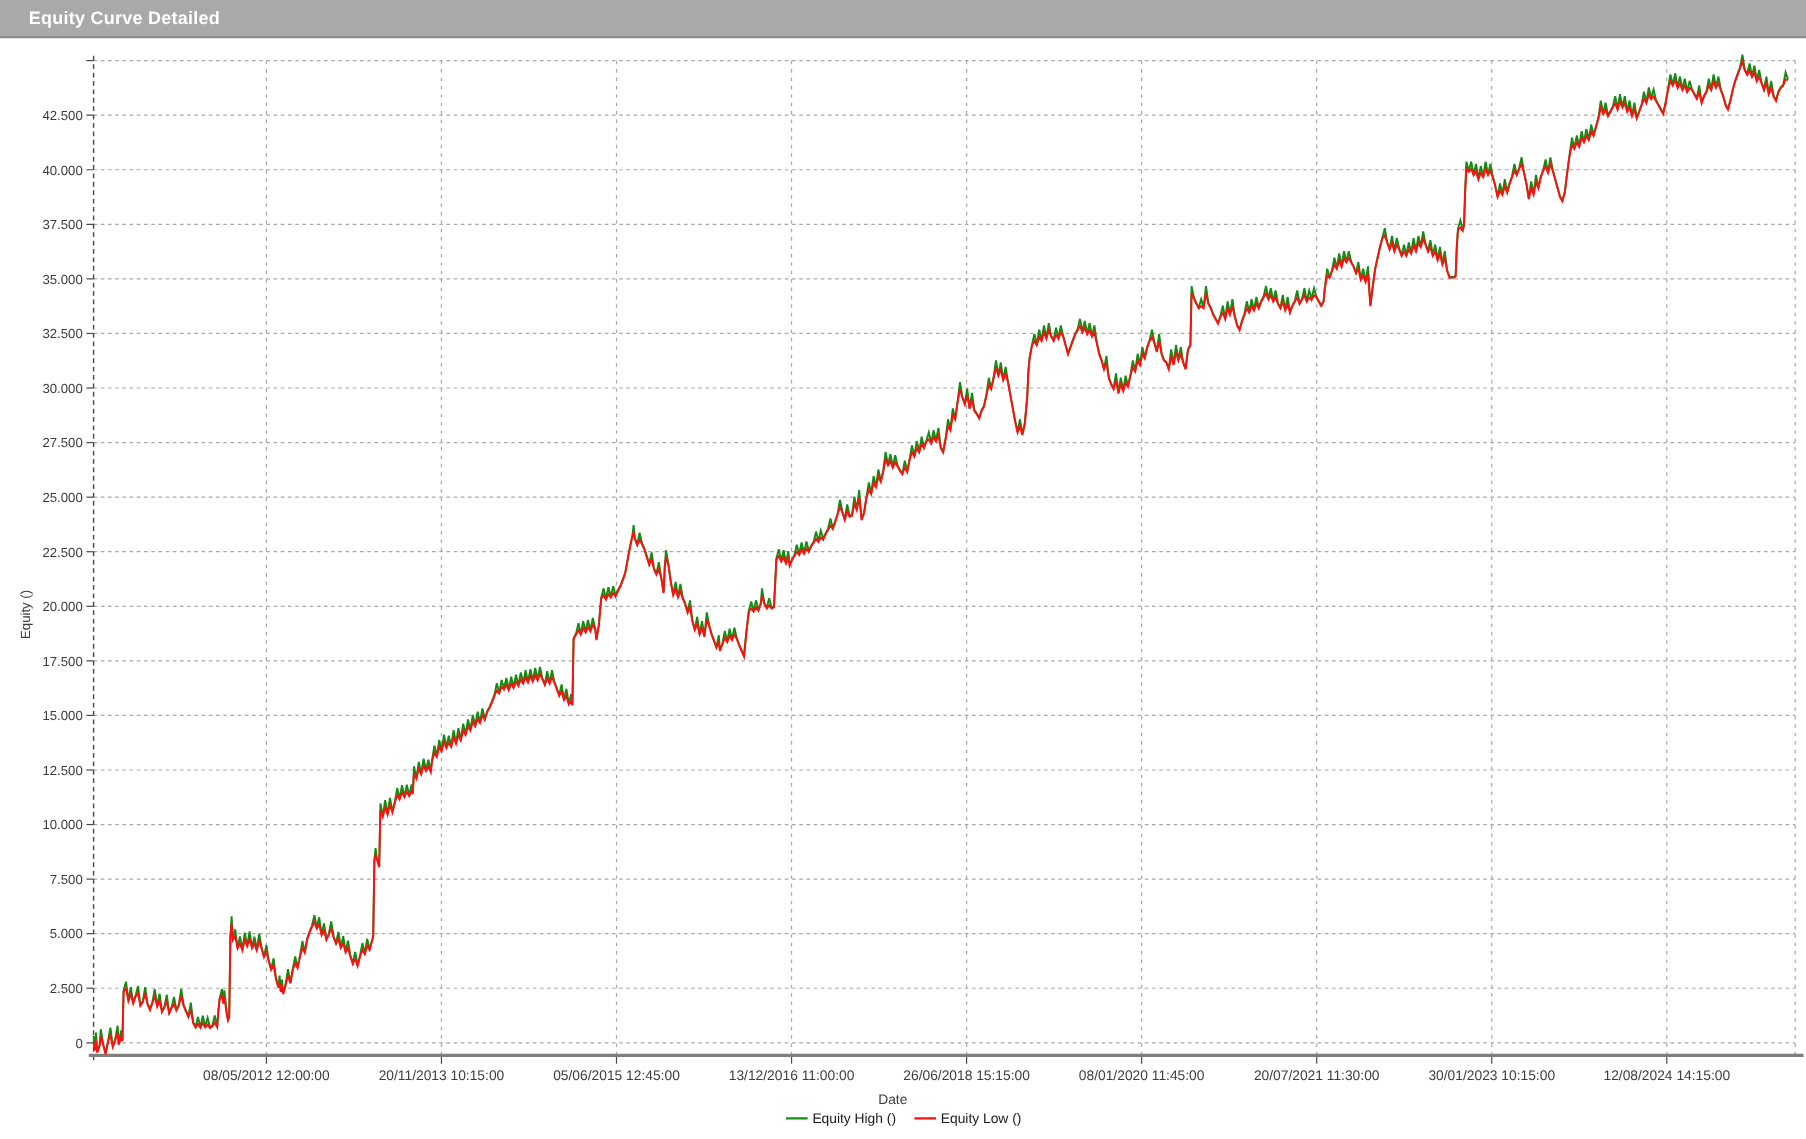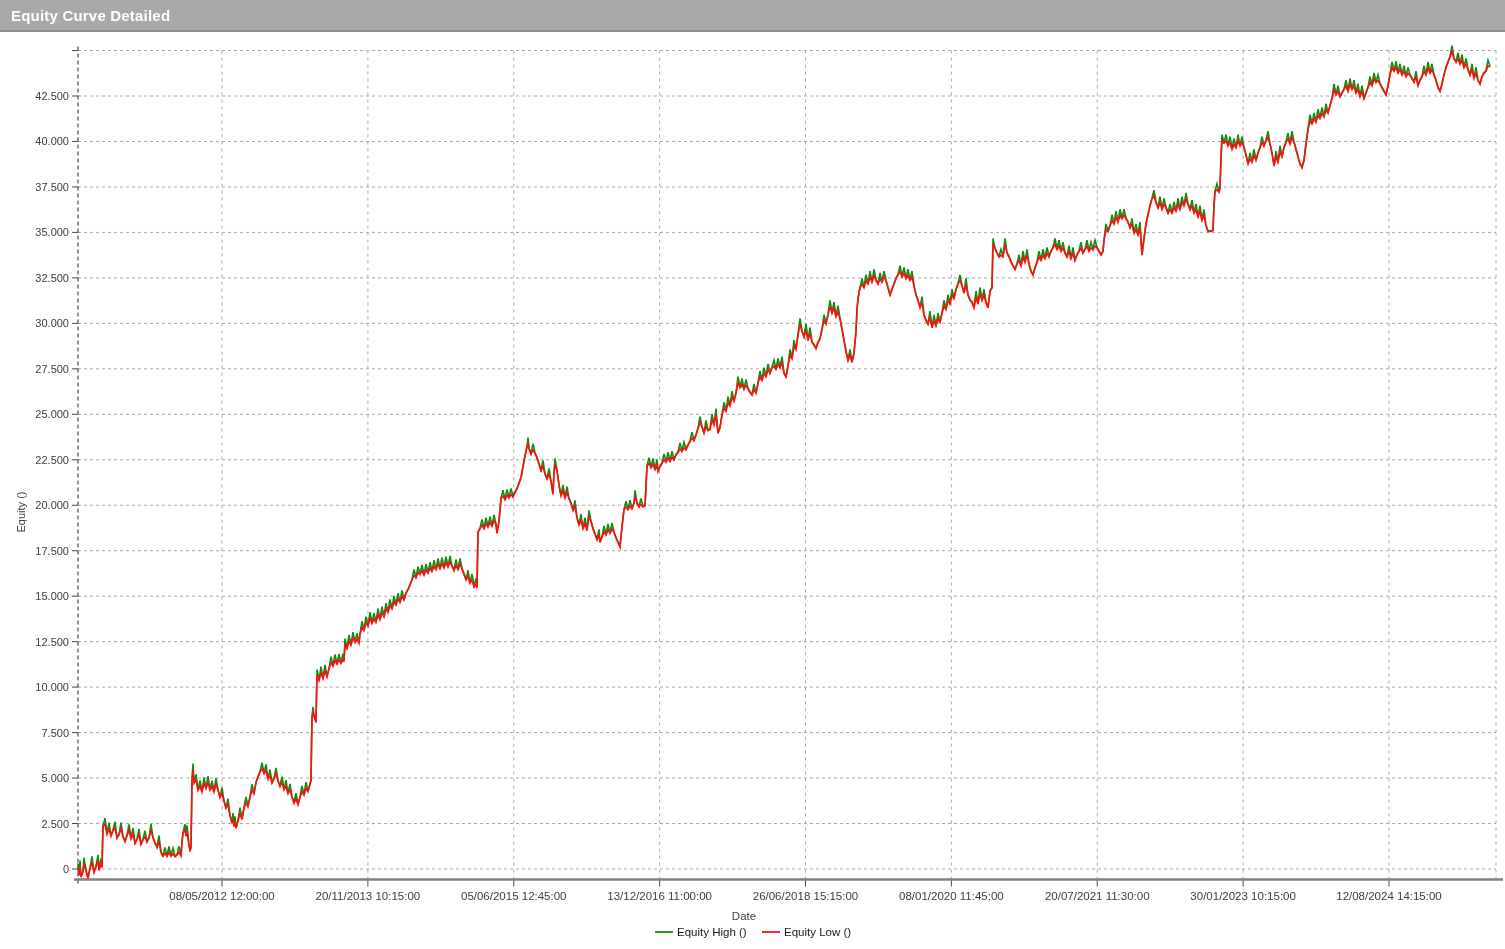--- a/index.html
+++ b/index.html
@@ -3,21 +3,21 @@
 <meta charset="utf-8">
 <style>
   html,body{margin:0;padding:0;background:#fff;}
   body{width:1505px;height:949px;overflow:hidden;font-family:"Liberation Sans","DejaVu Sans",sans-serif;}
   #window{width:1505px;height:949px;background:#fff;}
   #titlebar{
     height:32px;background:#a9a9a9;border-bottom:2px solid #8c8c8c;
     display:flex;align-items:center;box-sizing:border-box;
   }
   #titlebar span{
-    color:#ffffff;font-size:15px;font-weight:bold;padding-left:11px;
+    color:#ffffff;font-size:15px;font-weight:bold;padding-left:24px;
     letter-spacing:.2px;
   }
   #chart-wrap{width:1505px;height:915px;position:relative;background:#fff;}
   svg text{font-family:"Liberation Sans","DejaVu Sans",sans-serif;}
 </style>
 </head>
 <body>
 
 <div id="window">
   <div id="titlebar">

